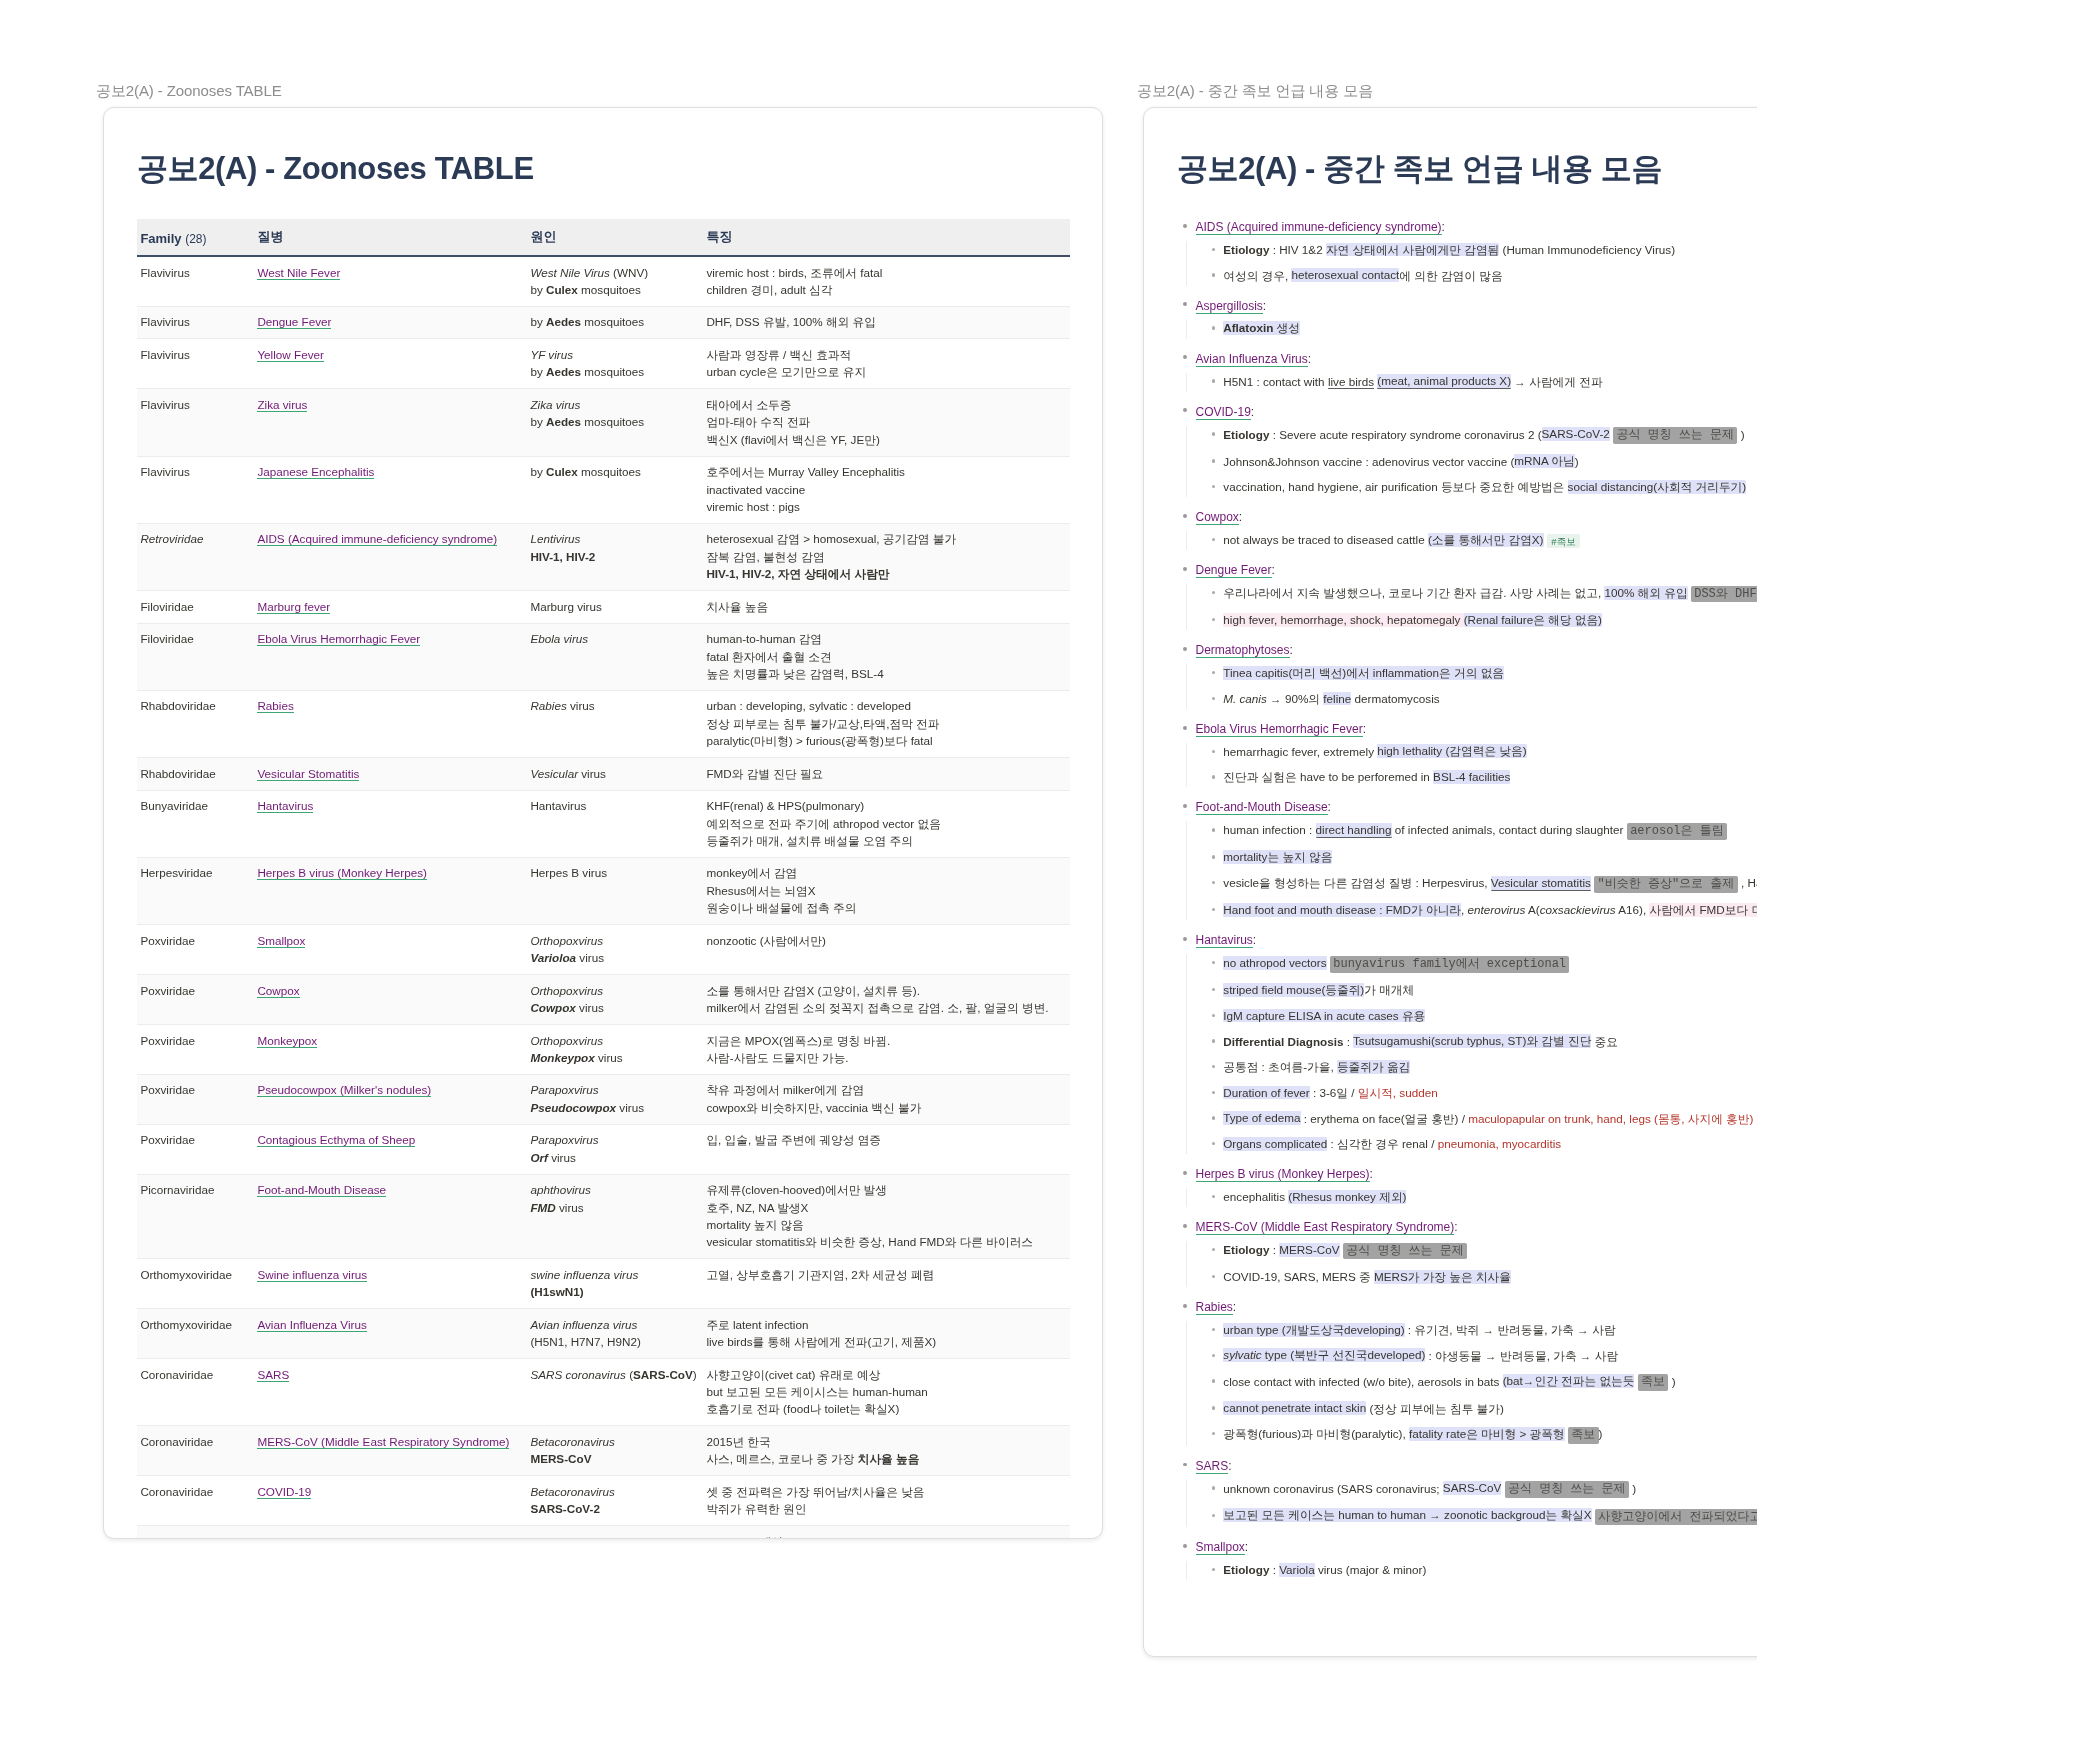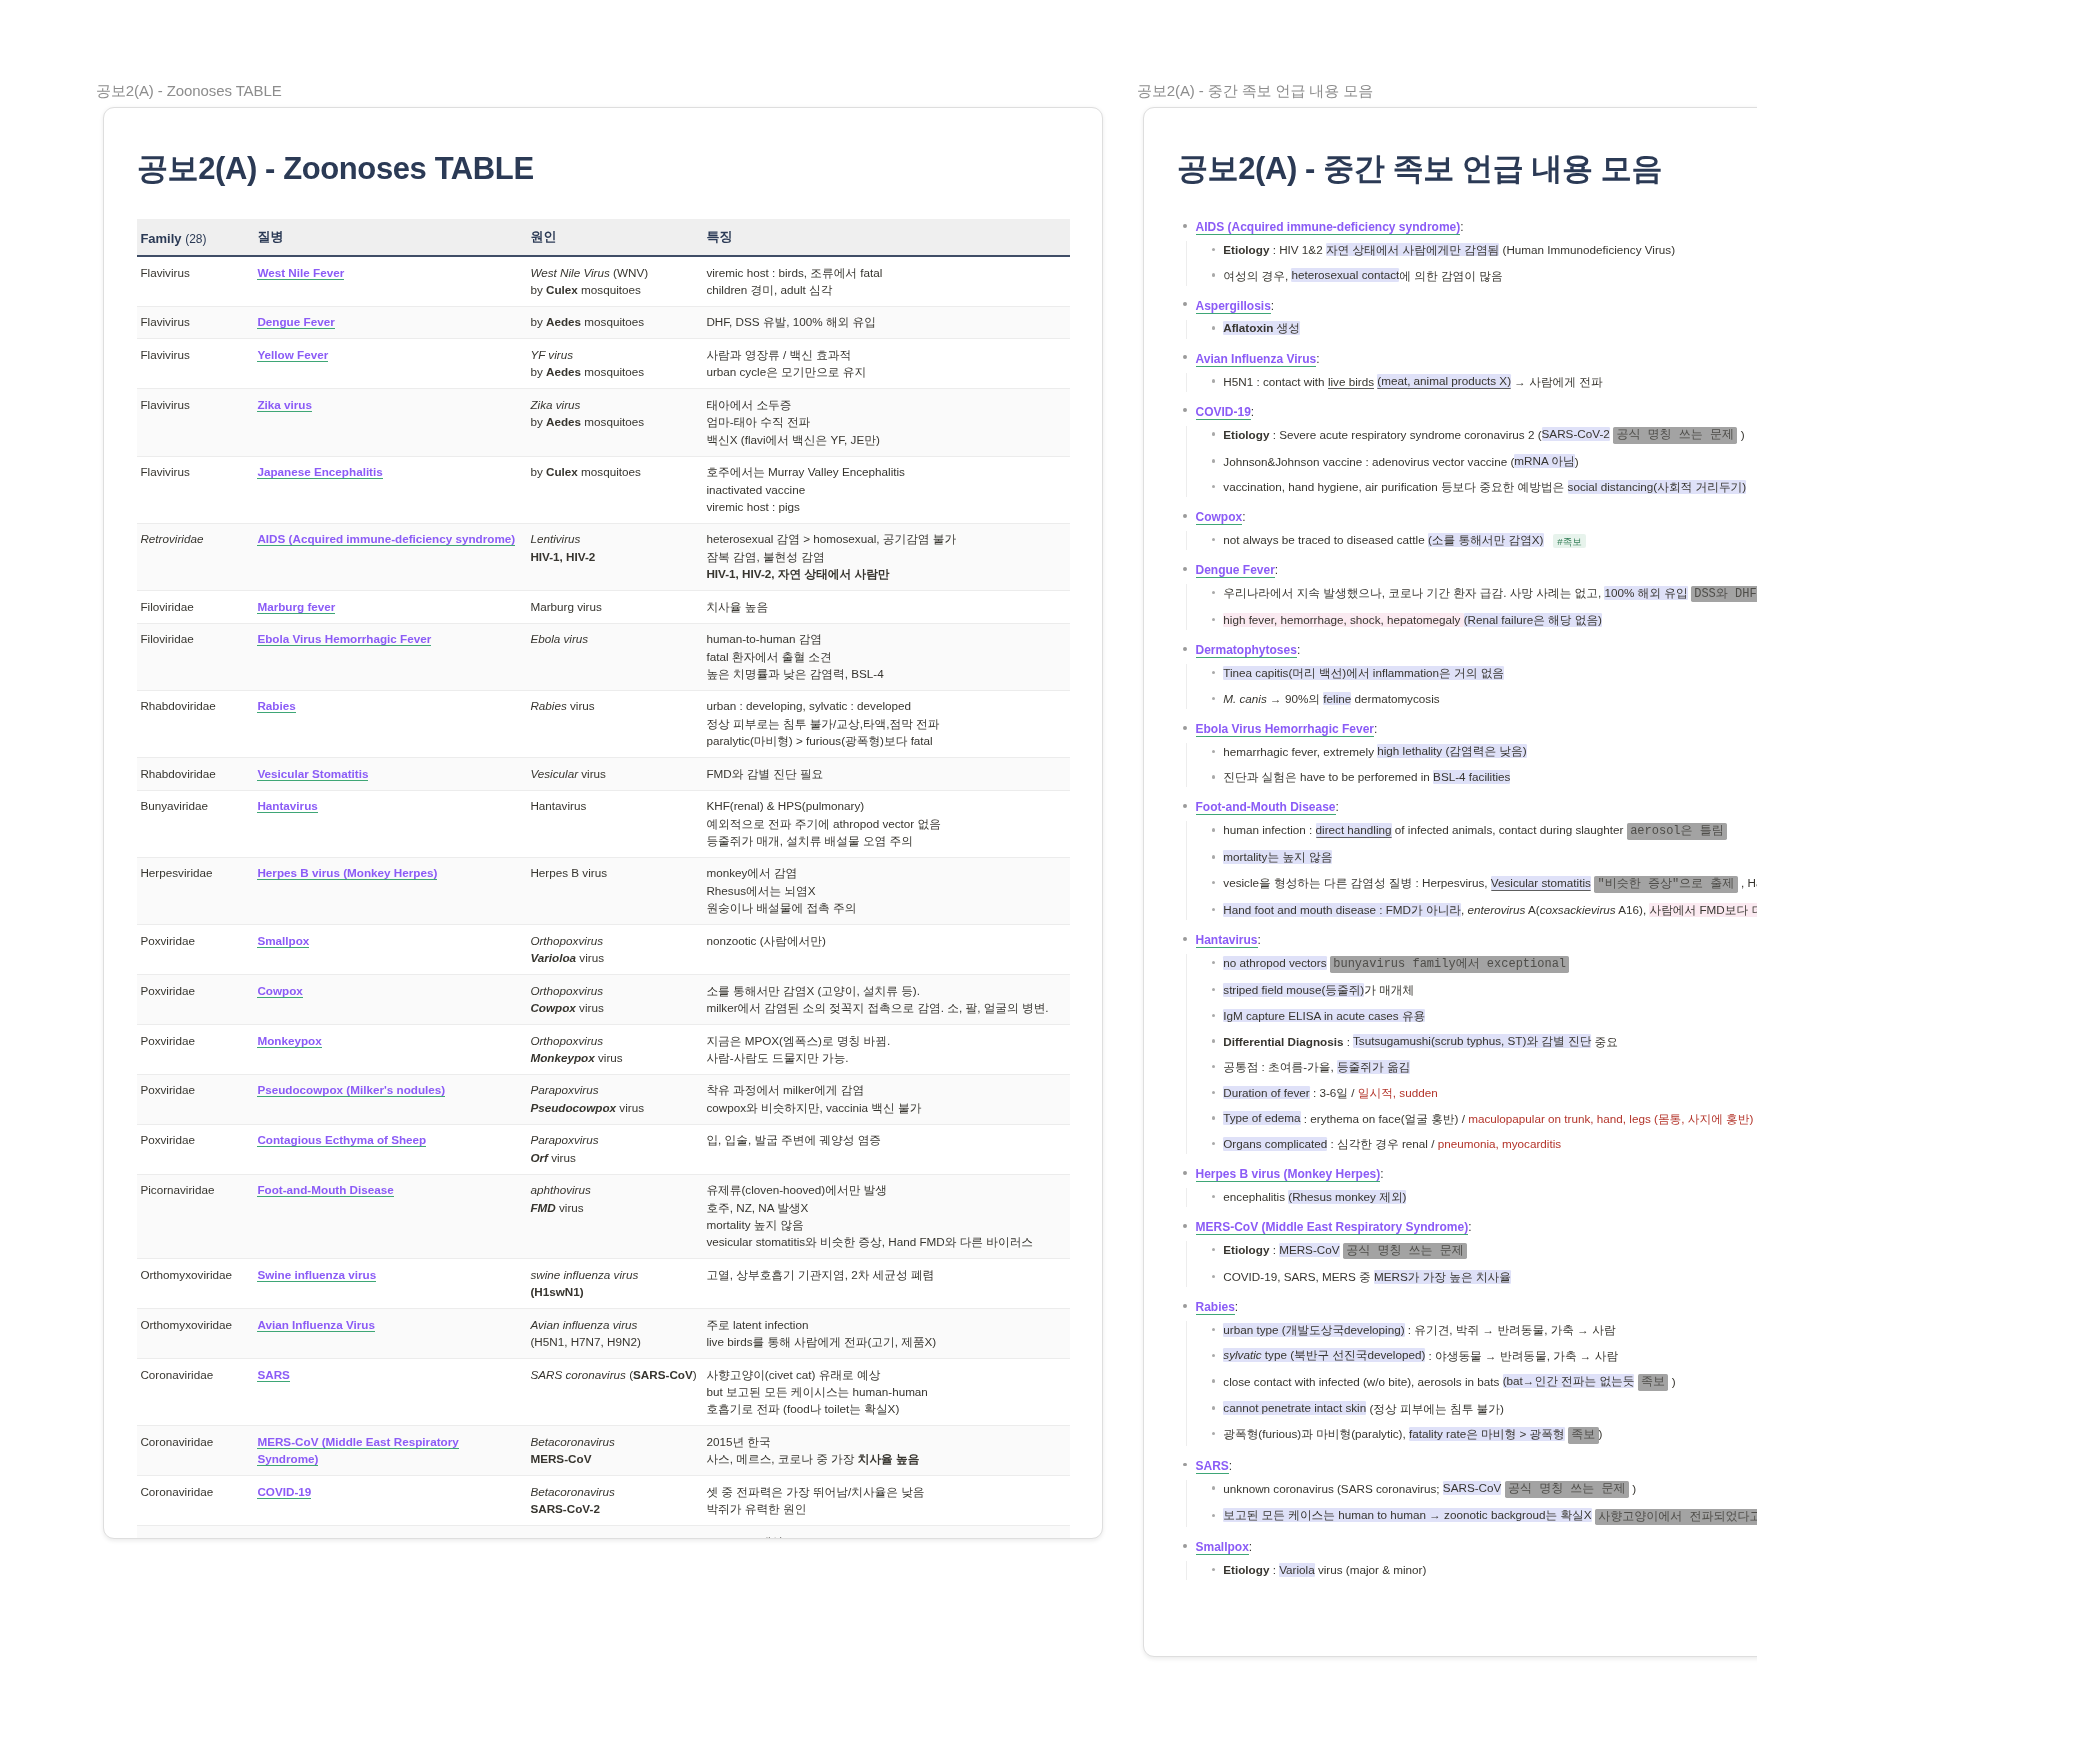--- a/index.html
+++ b/index.html
@@ -60,24 +60,23 @@
     padding:6.7px 5.9px 7.6px 3.4px;
     font-size:11.7px;line-height:1.48;
     vertical-align:top;
     color:#37352f;
     border-bottom:0.4px solid #ececec;
   }
   table.zoo tbody tr:nth-child(even) td{background:#fafafa;}
   td.family{color:#37352f;}
   td.family.ital{font-style:italic;}
   .dz{
-    color:#8b5cf6;
+    color:#701a75;
     border-bottom:0.8px solid #3ea676;
     display:inline;
-    font-weight:bold;
   }
   .cause i{font-style:italic;}
   .cause b{font-weight:bold;}
   .feat b{font-weight:bold;}
   .ln{display:block;}
 
   
   ul.notes{list-style:none;margin:28px 0 0 0;padding:0;}
   ul.notes>li{margin:0 0 11px 0;padding:0;}
   .sec-head{position:relative;padding-left:18.5px;font-size:12px;line-height:1.5;}
@@ -103,21 +102,21 @@
   .hl{background:#dfe1f8;border-radius:1.3px;padding:0.4px 0;}
   .hlp{background:#fbeaf1;border-radius:1.3px;padding:0.4px 0;}
   .red{color:#b3342a;}
   .code{
     background:#a3a3a3;border-radius:1.7px;
     font-family:"Liberation Mono","DejaVu Sans Mono",monospace;
     font-size:12px;padding:1.3px 3.4px;color:#4e4d49;
   }
   .tag{
     background:#e7f3ec;color:#2f7a52;border-radius:2.1px;
-    font-size:9.6px;padding:1.7px 4.6px;margin-left:6px;
+    font-size:9.6px;padding:1.7px 4.6px;margin-left:0;
   }
   .ul{border-bottom:0.8px solid #5d5d5d;}
 </style>
 </head>
 <body>
 
 <div class="canvas">
 
   <div class="win-label left">공보2(A) - Zoonoses TABLE</div>
   <div class="win-label right">공보2(A) - 중간 족보 언급 내용 모음</div>

